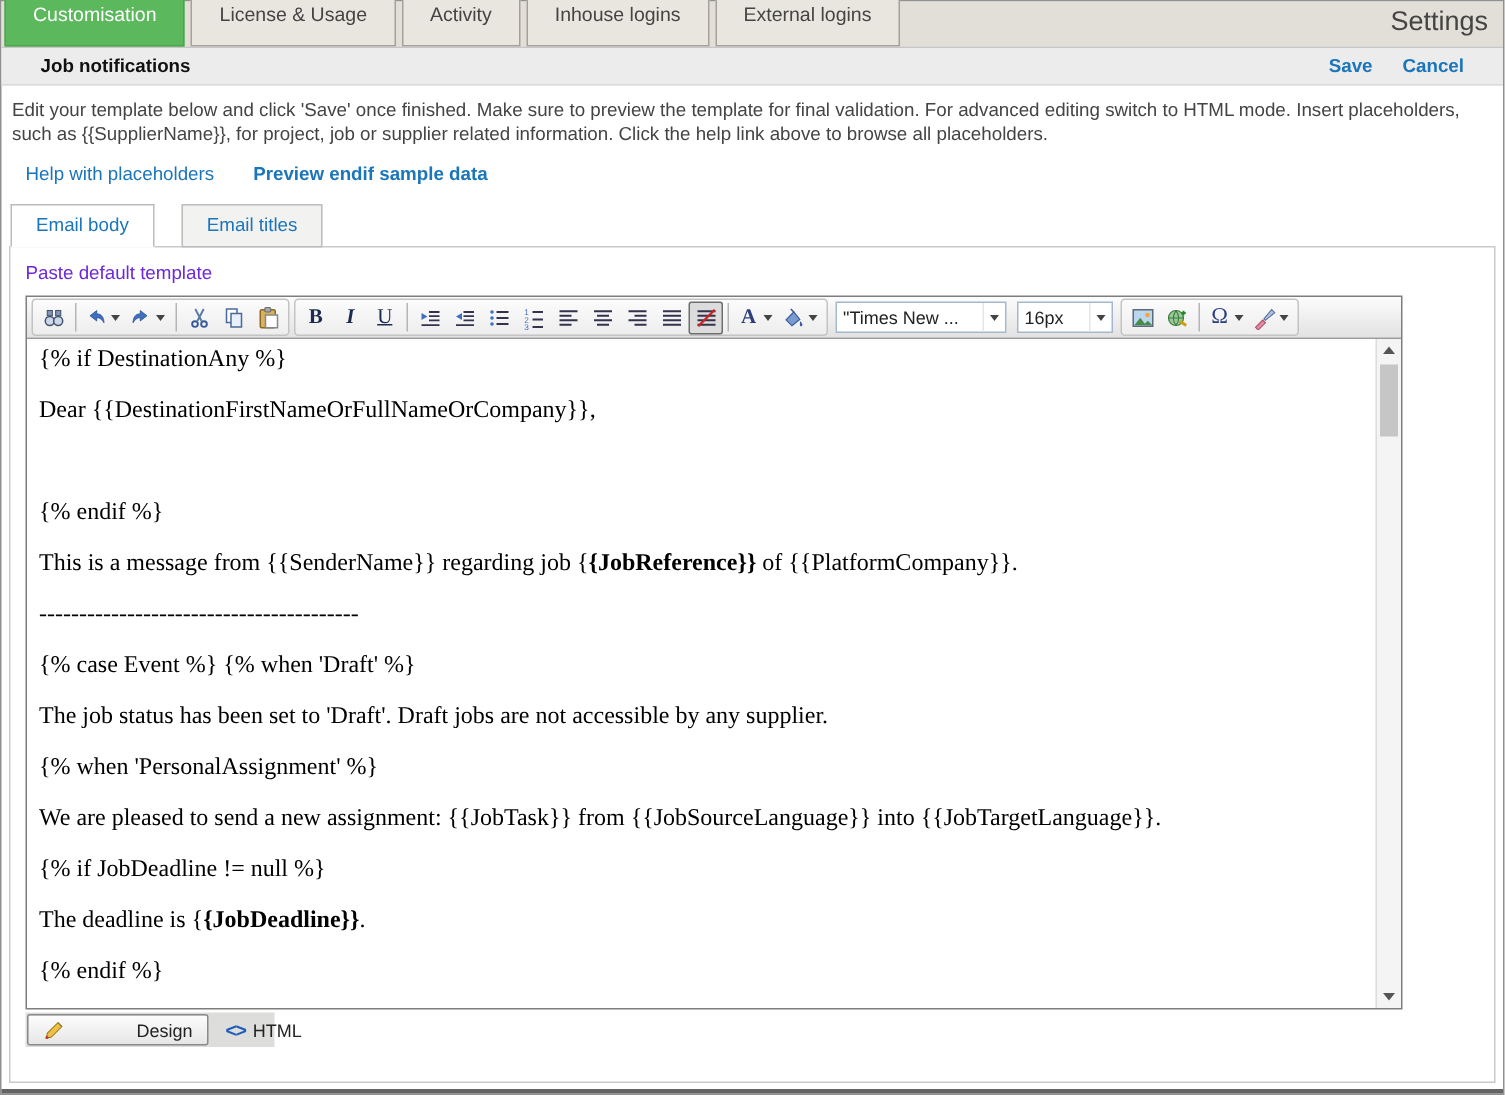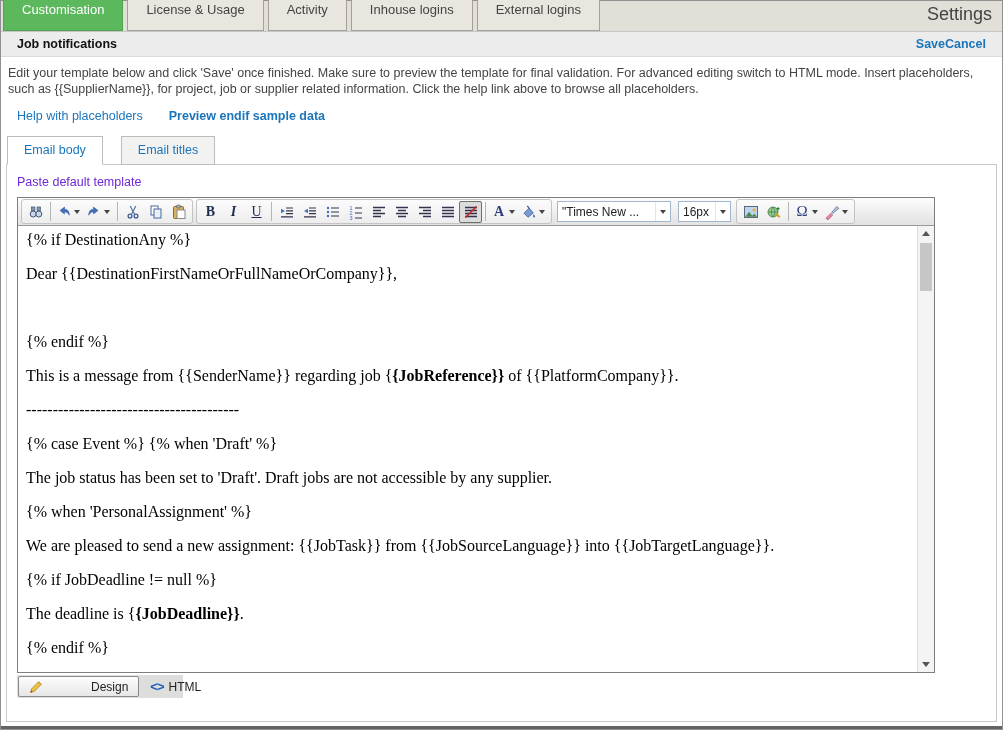--- a/index.html
+++ b/index.html
@@ -14,23 +14,23 @@
   
   .top-strip { height:30px; background:#e2dfd8; display:flex; align-items:flex-end; padding:0 10px 0 2px; }
   .top-tabs { display:flex; gap:4px; }
   .top-tab { height:44px; border:1px solid #a5a19a; background:#e9e6e0; color:#444;
              padding:0 18px; display:flex; align-items:center; font-size:13px; cursor:default; }
   .top-tab.active { background:#5cb85c; border-color:#50a450; color:#fff; }
   .settings-link { margin-left:auto; align-self:center; color:#444; font-size:18px; text-decoration:none; padding-bottom:4px; }
 
   
   .header-bar { height:26px; background:#ececec; border-top:1px solid #c6c6c6; border-bottom:1px solid #dadada;
-                display:flex; align-items:center; padding:0 16px; }
+                display:flex; align-items:center; padding:0 26px; }
   .header-title { font-weight:bold; color:#111; }
-  .header-actions { margin-left:auto; display:flex; gap:0; }
+  .header-actions { margin-left:auto; display:flex; gap:20px; }
   .header-actions a { color:#1b75bb; font-weight:bold; text-decoration:none; }
 
   
   .description { padding:8px 8px 0 7px; line-height:16px; color:#444; }
   .links-row { padding:12px 0 0 16px; display:flex; gap:26px; }
   .links-row a { color:#1b75bb; text-decoration:none; }
   .links-row a.bold { font-weight:bold; }
 
   
   .email-tabs { margin:13px 0 -1px 6px; display:flex; gap:18px; position:relative; z-index:2; }
@@ -56,21 +56,21 @@
   .sep { width:1px; height:19px; background:#b5b5b5; margin:0 3px; display:inline-block; }
   .fmt { font-family:"Liberation Serif","DejaVu Serif",serif; font-size:14px; color:#1c2c50; line-height:1; }
   .fmt.b { font-weight:bold; }
   .fmt.i { font-style:italic; font-weight:bold; }
   .fmt.u { text-decoration:underline; }
   .fmt.a { font-weight:bold; color:#2c3e80; }
   .fmt.om { color:#2c3e80; font-size:15px; }
   .combo { height:21px; border:1px solid #a3b8cc; background:#fff; display:flex; align-items:center;
            font-size:12px; color:#222; padding-left:4px; margin:0 2px; }
   .combo.font { width:114px; }
-  .combo.size { width:53px; }
+  .combo.size { width:64px; }
   .combo .cval { overflow:hidden; white-space:nowrap; flex:1; }
   .combo .dz { width:15px; height:100%; display:flex; align-items:center; justify-content:center; border-left:1px solid #dfe6ee; }
 
   .edit-area { height:446px; position:relative; background:#fff; overflow:hidden; }
   .edit-text { padding:4px 28px 4px 8px; font-family:"Liberation Serif","DejaVu Serif",serif;
                font-size:16px; color:#000; }
   .edit-text p { margin:0 0 14px; line-height:20px; }
 
   .vscroll { position:absolute; top:0; right:0; bottom:0; width:17px; background:#f4f4f4; border-left:1px solid #ddd; }
   .sarrow { position:absolute; left:0; right:0; height:15px; display:flex; align-items:center; justify-content:center; }

